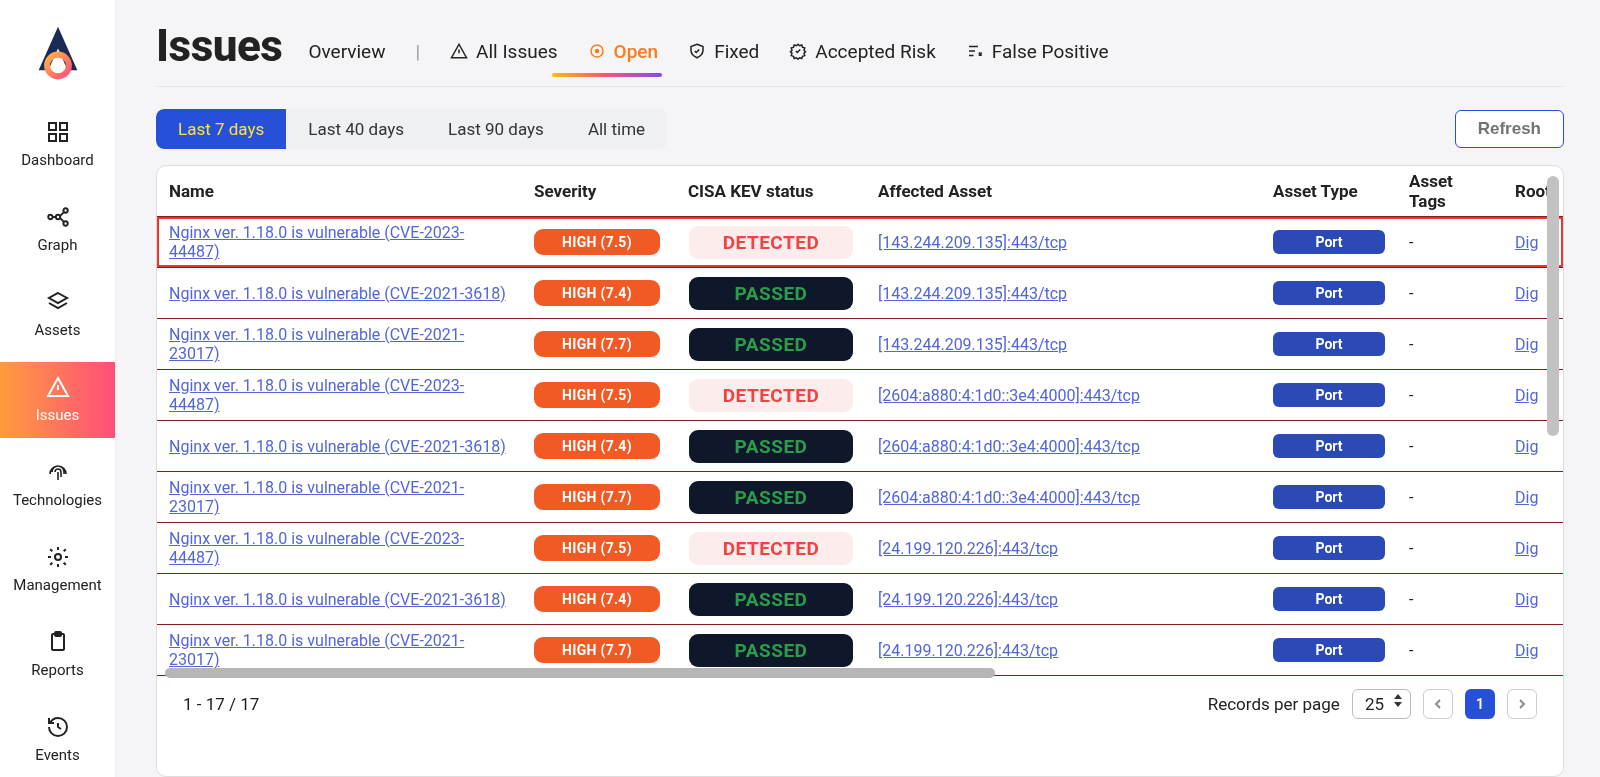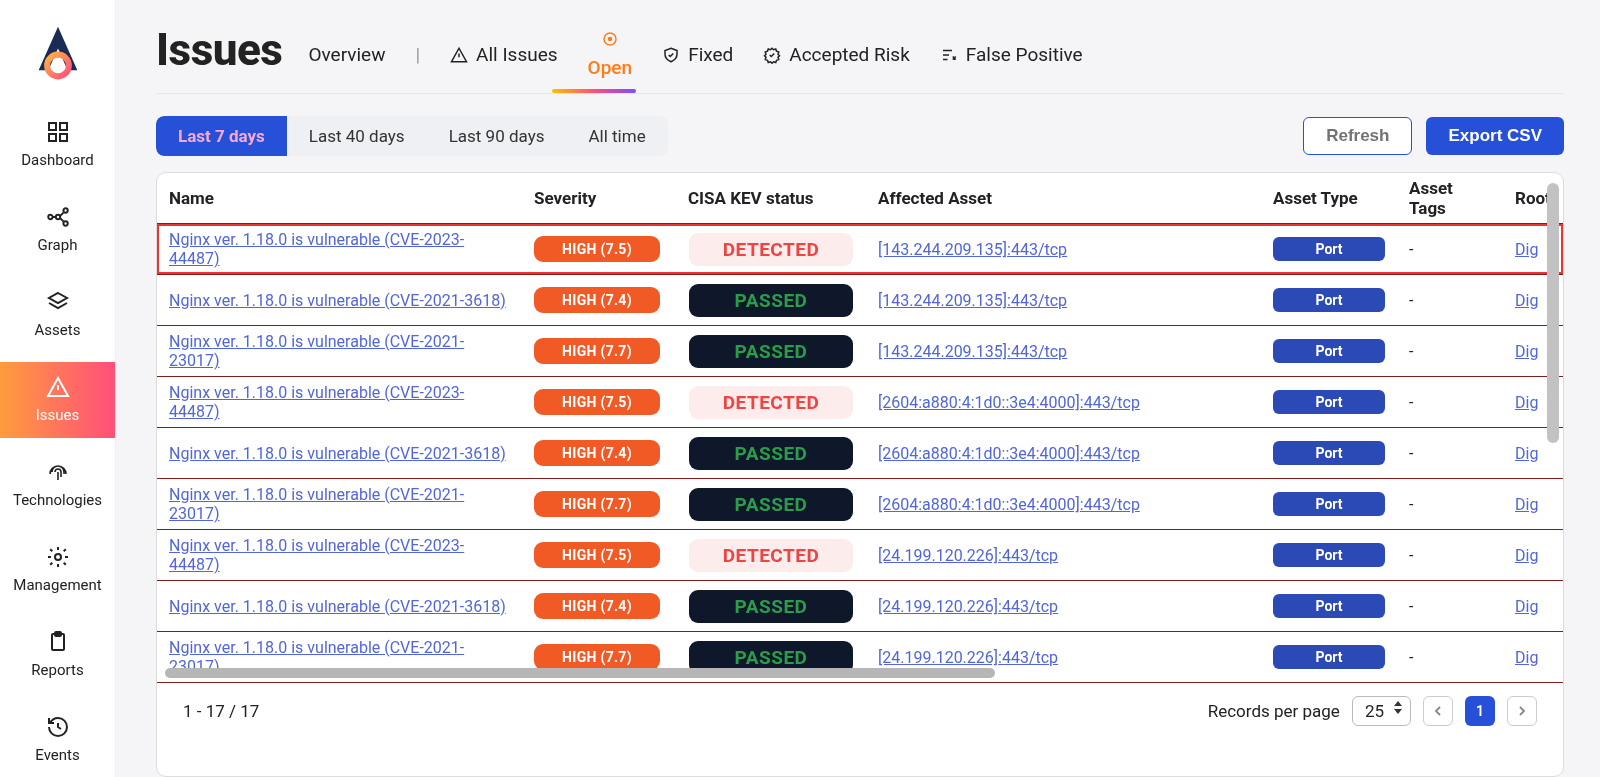--- a/index.html
+++ b/index.html
@@ -14,30 +14,30 @@
   .nav-item .nav-icon { width:26px; height:26px; margin-bottom:6px; display:flex; align-items:center; justify-content:center; }
   .nav-item.active { background: linear-gradient(90deg,#ff9c3e,#ff4f7a); color:#fff; }
   .nav-item.active svg path, .nav-item.active svg rect, .nav-item.active svg polyline, .nav-item.active svg circle { stroke:#fff !important; }
 
   
   .main { flex:1; padding:20px 36px 0 40px; display:flex; flex-direction:column; }
   .header-row { display:flex; align-items:center; gap:26px; }
   .page-title { font-size:44px; font-weight:800; letter-spacing:-0.5px; }
   .tabs { display:flex; align-items:center; gap:30px; font-size:19px; margin-top:10px; }
   .vtab { cursor:pointer; display:flex; align-items:center; gap:8px; }
-  .vtab.active { color:#ff7b1a; font-weight:500; position:relative;flex-direction:column; }
+  .vtab.active { color:#ff7b1a; font-weight:500; position:relative; }
   .vtab.active::after { content:''; position:absolute; left:-36px; right:-4px; bottom:-14px; height:4px; border-radius:4px; background:linear-gradient(90deg,#ffbf00,#ff4f7a,#7b4dff); }
   .divider-line { height:1px; background:#e6e6e6; margin-top:14px; }
 
   
   .controls-row { display:flex; align-items:center; justify-content:space-between; margin-top:22px; }
   .seg { background:#eef0f3; border-radius:8px; display:flex; padding:0; overflow:hidden; }
   .seg-item { padding:10px 22px; font-size:17px; cursor:pointer; color:#333; }
   .seg-item + .seg-item { margin-left:0; }
-  .seg-item.active { background:#2750d9; color:#f9a8d4; border-radius:8px 0 0 8px; font-weight:700; }
+  .seg-item.active { background:#2750d9; color:#fde047; border-radius:8px 0 0 8px; font-weight:400; }
 
   .right-buttons { display:flex; gap:14px; }
   .btn-outline { border:1.5px solid #2750d9; color:#737373; background:#fff; border-radius:6px; padding:8px 22px; font-size:17px; font-weight:600; cursor:pointer; }
   .btn-primary { background:#2750d9; color:#fff; border:none; border-radius:6px; padding:8px 22px; font-size:17px; font-weight:600; cursor:pointer; }
 
   
   .table-wrap { margin-top:16px; border:1px solid #ddd; border-radius:10px; background:#fff; flex:1; display:flex; flex-direction:column; overflow:hidden; position:relative; }
   .tbl { width:100%; overflow:auto; }
   .tr { display:flex; align-items:center; min-height:51px; border-bottom:1px solid #7f1d1d; font-size:16px; }
   .tr.head { font-weight:700; font-size:17px; }
@@ -219,21 +219,20 @@
 
     <div class="controls-row">
       <div class="seg">
         <div class="seg-item active">Last 7 days</div>
         <div class="seg-item">Last 40 days</div>
         <div class="seg-item">Last 90 days</div>
         <div class="seg-item">All time</div>
       </div>
       <div class="right-buttons">
         <button class="btn-outline">Refresh</button>
-        <button class="btn-primary">Export CSV</button>
       </div>
     </div>
 
     <div class="table-wrap">
       <div class="tbl" id="tbl">
           <div class="tr head">
             <div class="td c-name">Name</div>
             <div class="td c-sev">Severity</div>
             <div class="td c-cisa" style="justify-content:flex-start">CISA KEV status</div>
             <div class="td c-asset">Affected Asset</div>

